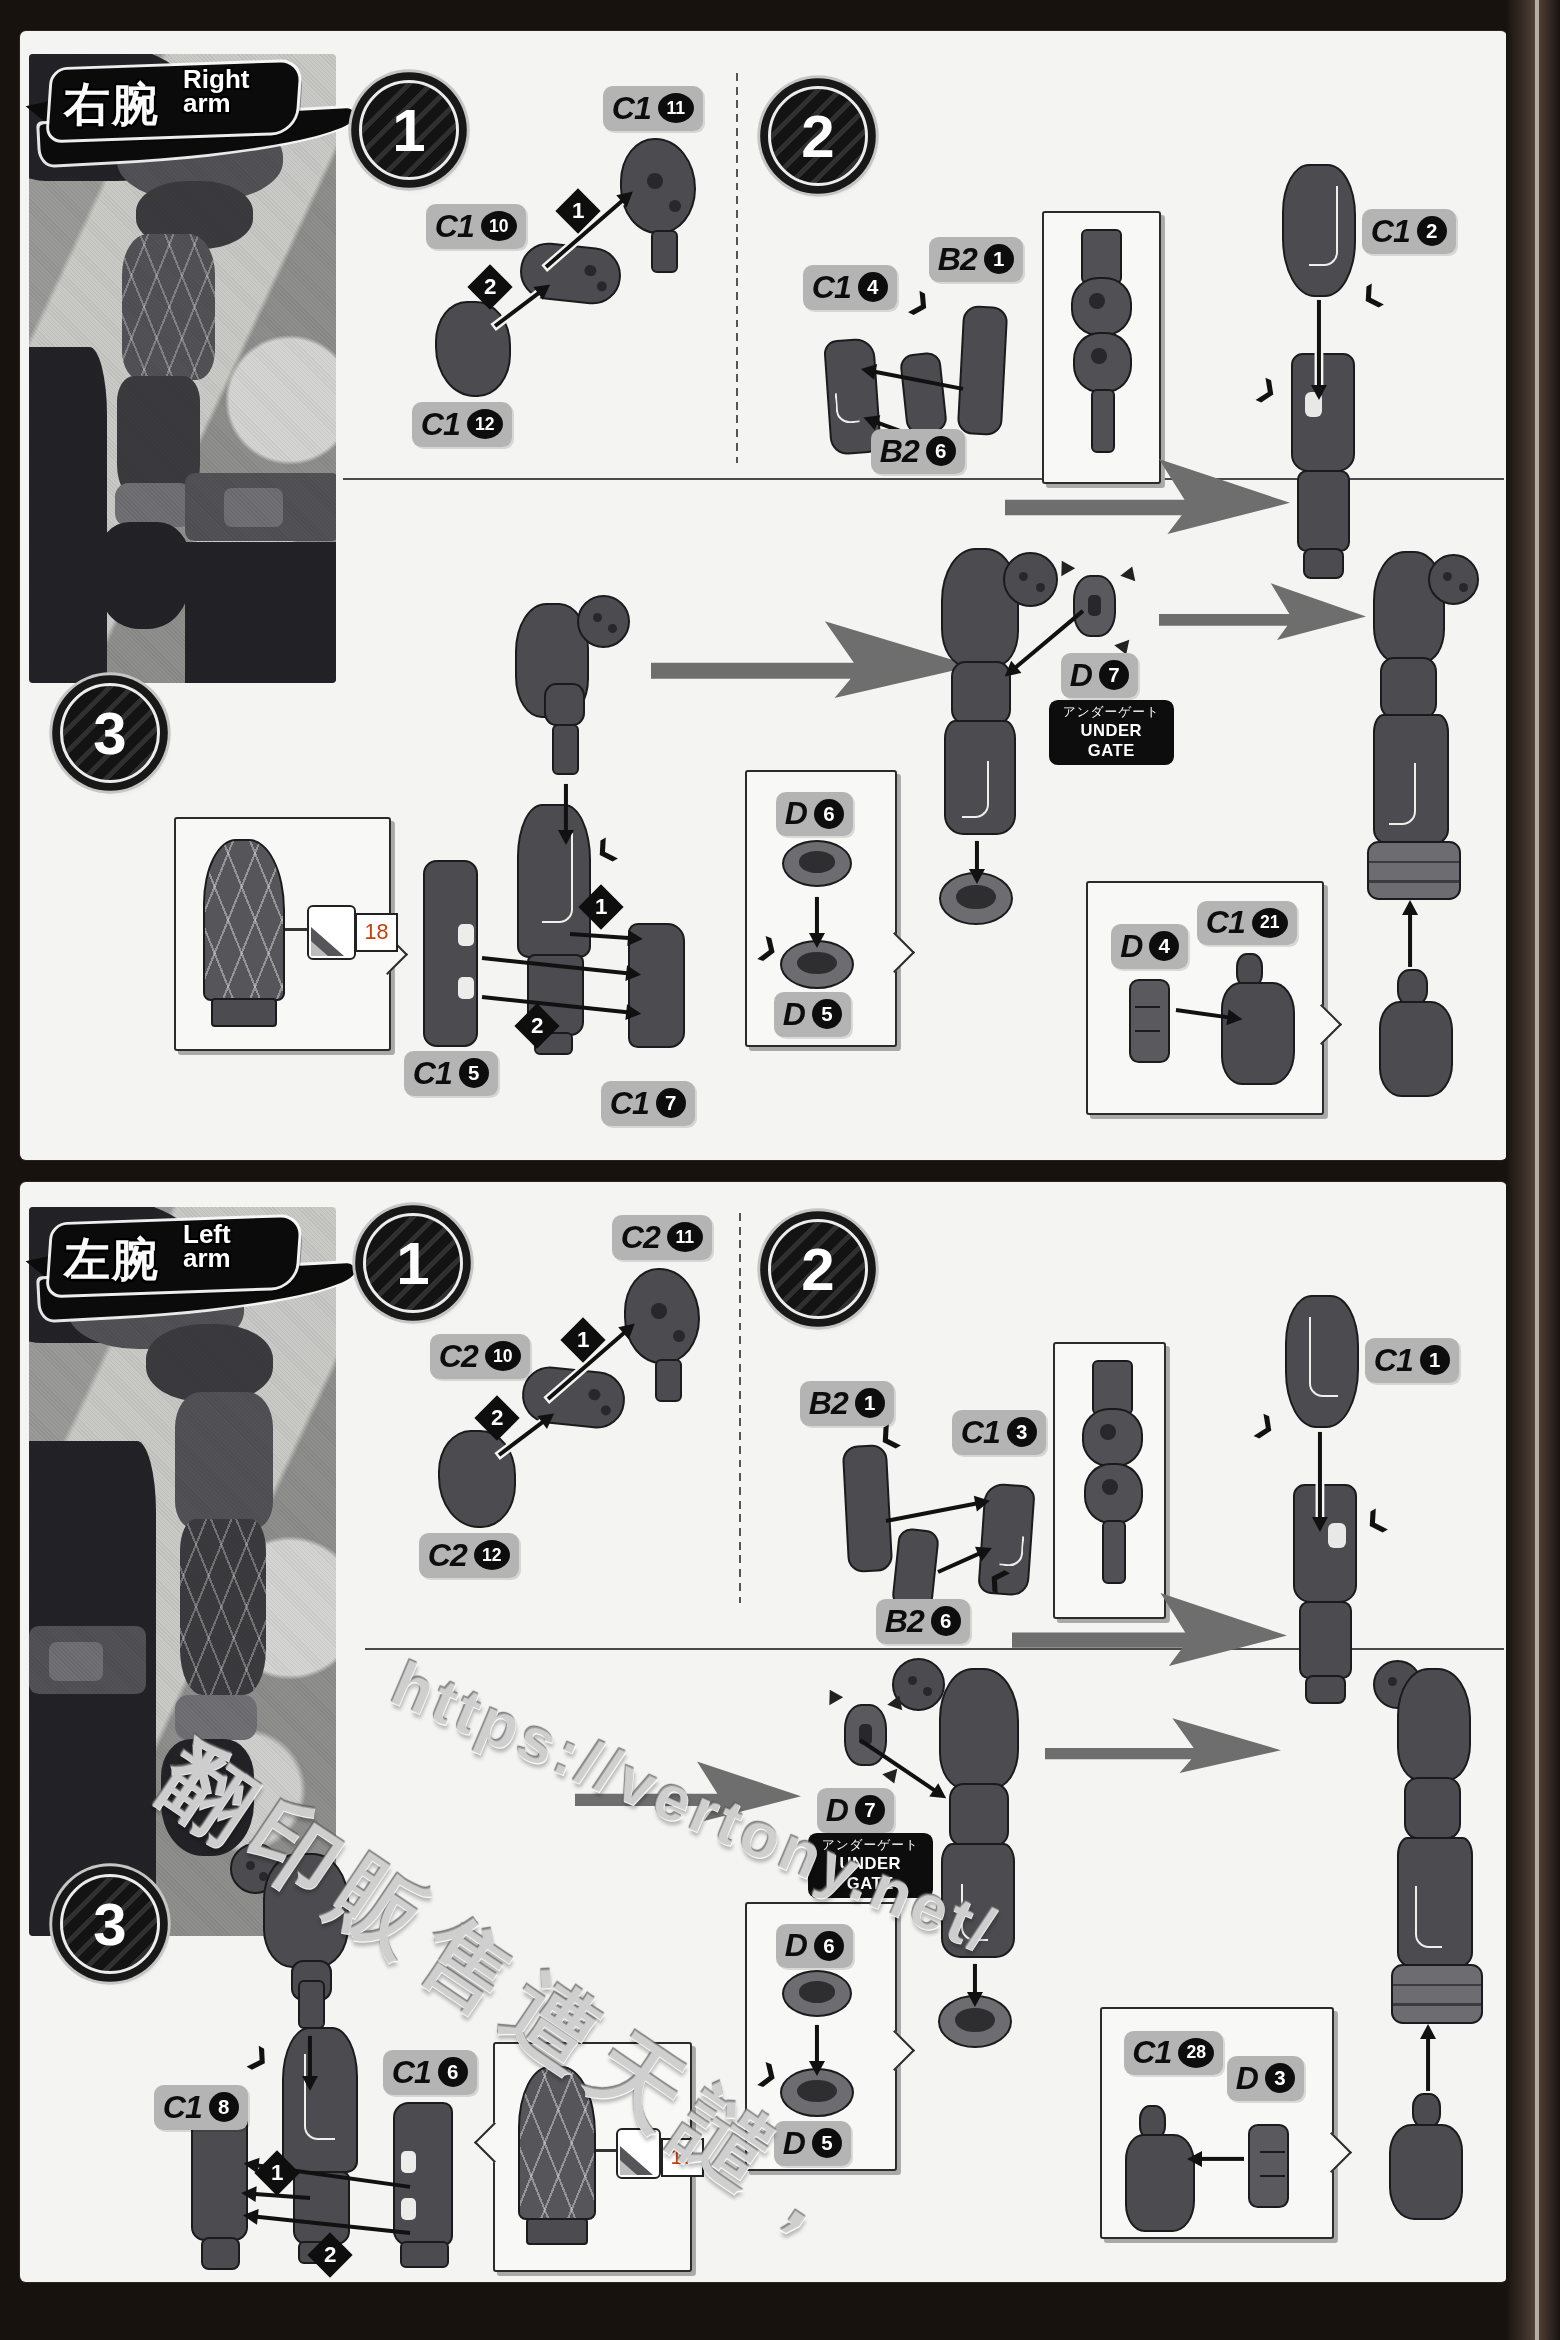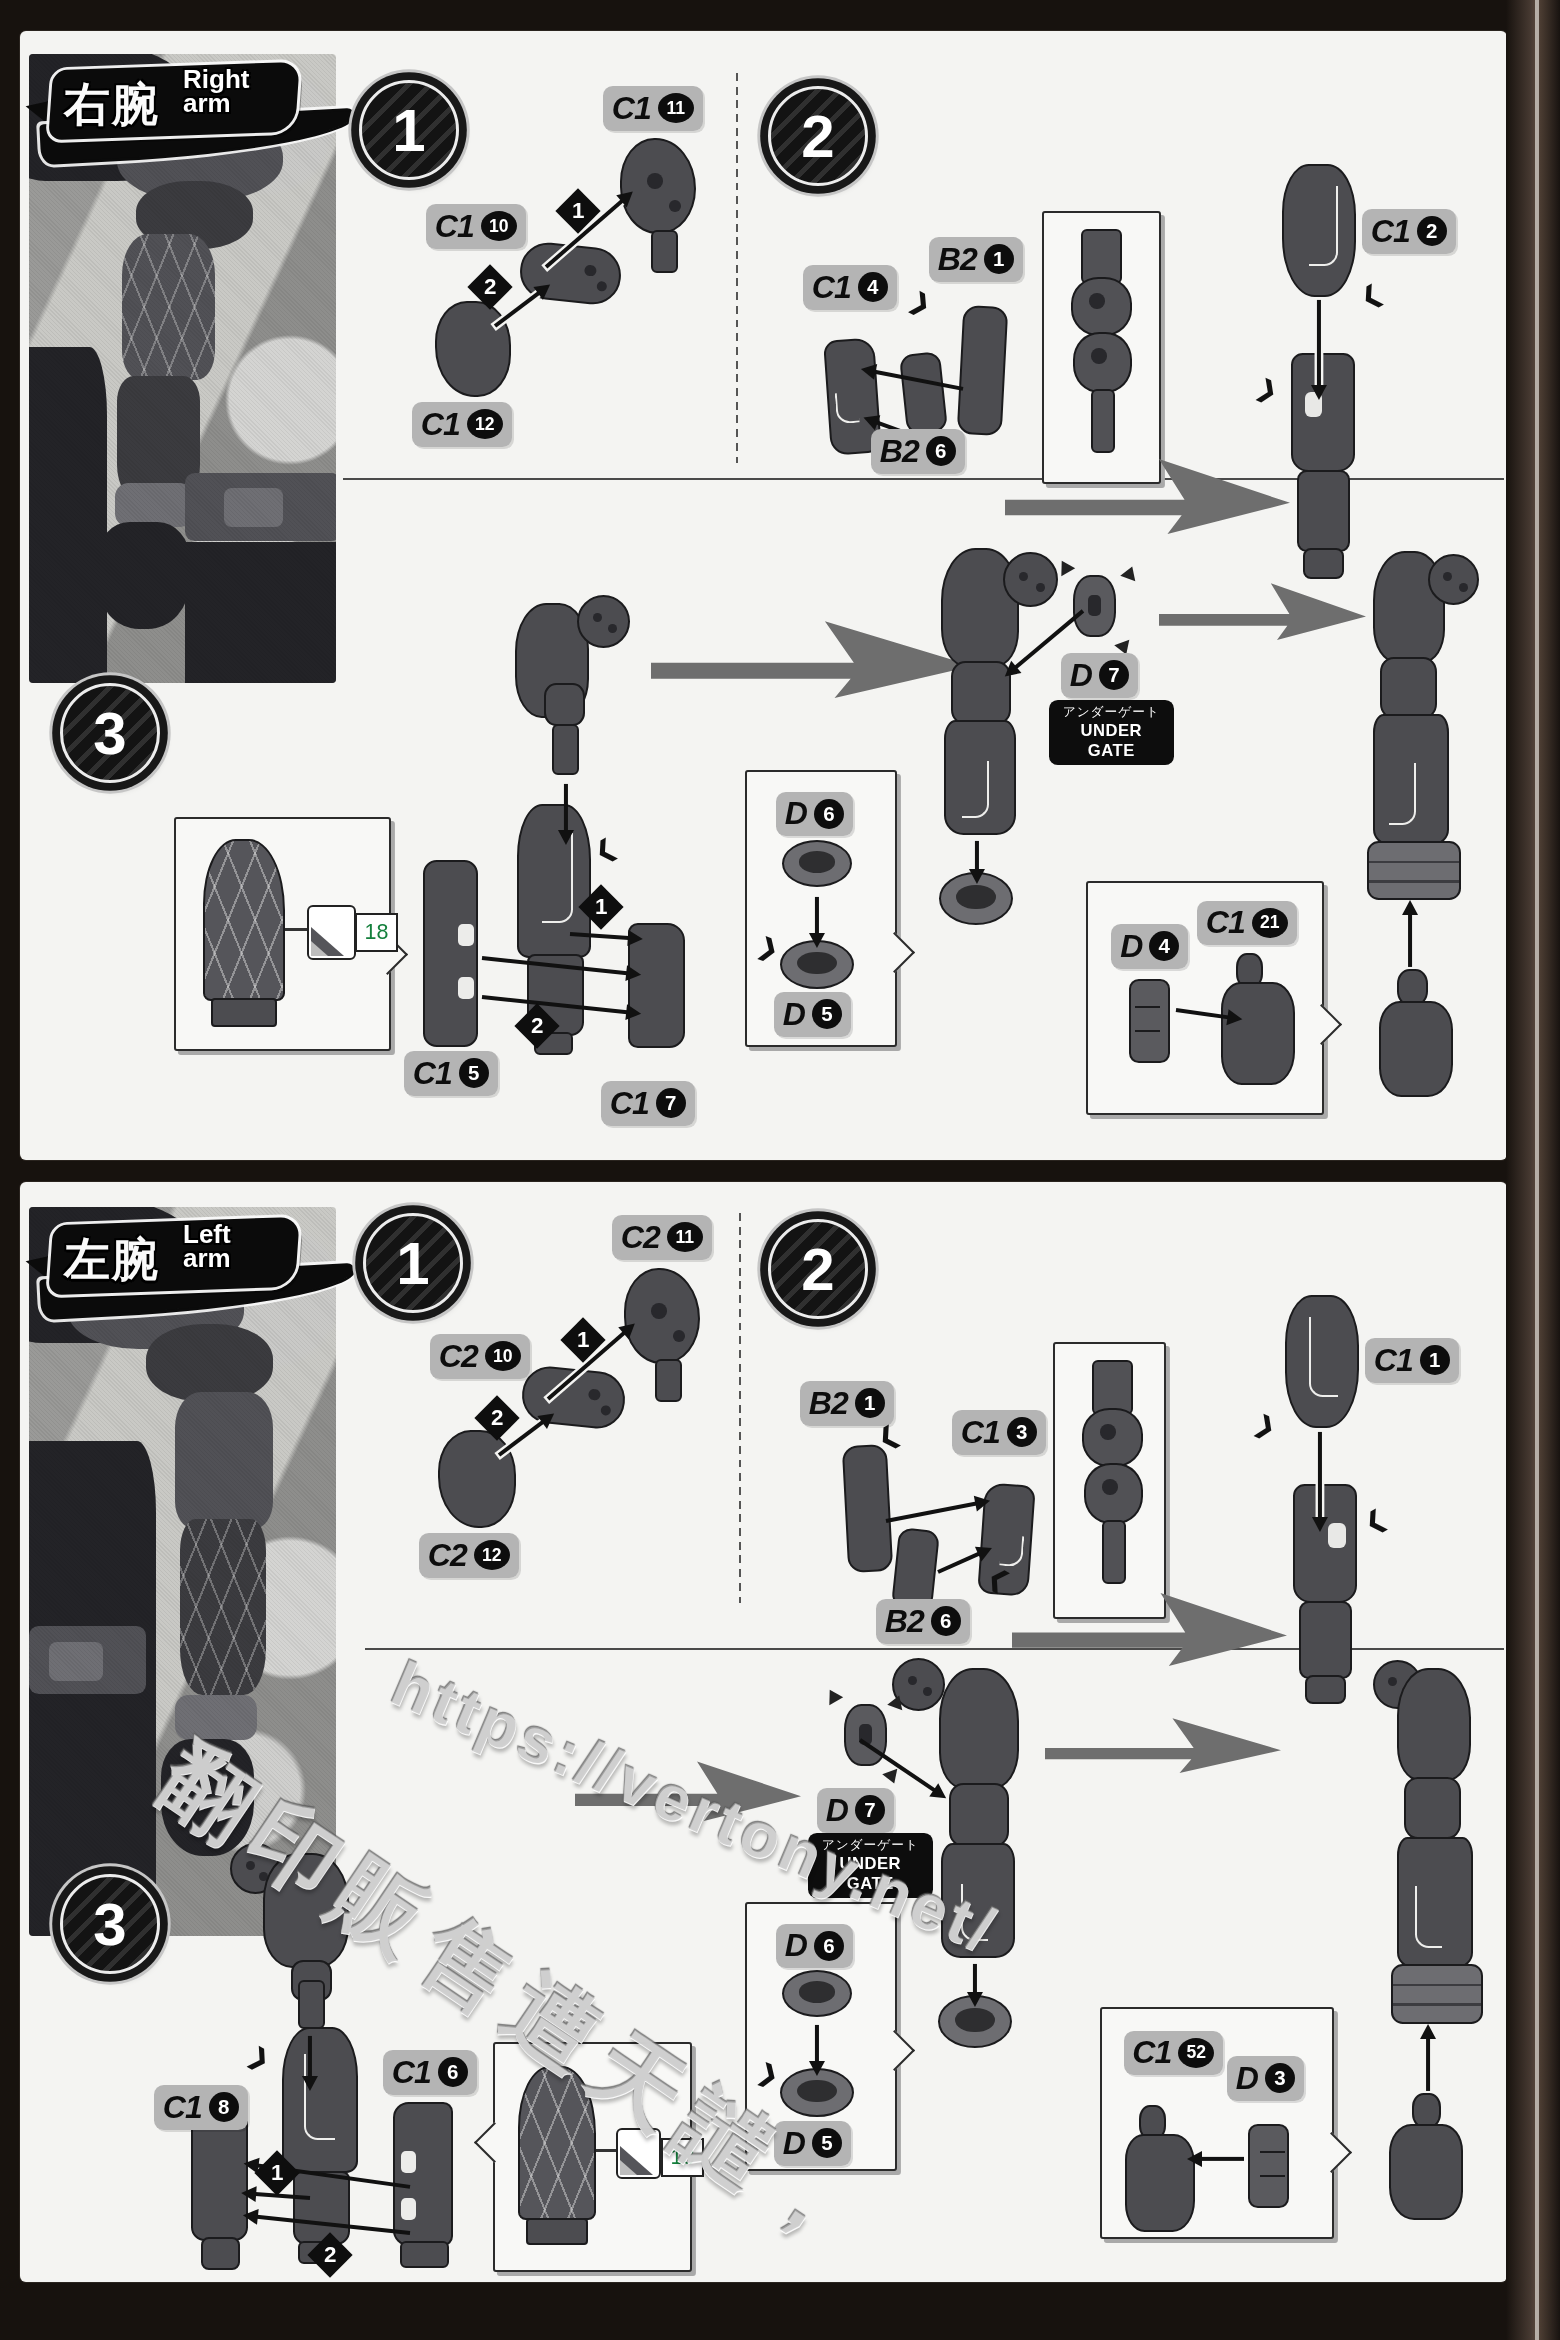--- a/index.html
+++ b/index.html
@@ -94,21 +94,21 @@
   .tail-l{position:absolute;width:27px;height:27px;background:#f8f8f6;border-bottom:2.9px solid #2b2b2b;
       border-left:2.9px solid #2b2b2b;transform:rotate(45deg);z-index:2;}
 
   .sticker{position:absolute;width:45px;height:51px;background:#fff;border:2.9px solid #222;
       border-radius:5.9px;z-index:4;overflow:hidden;}
   .sticker .fold1{position:absolute;left:2px;bottom:2px;width:0;height:0;
       border-bottom:29px solid #55555a;border-right:33px solid transparent;}
   .sticker .fold2{position:absolute;left:2px;bottom:2px;width:0;height:0;
       border-bottom:15.6px solid #bdbdbd;border-right:17.6px solid transparent;}
   .stnum{position:absolute;width:39px;height:35px;background:#fff;border:2px solid #222;z-index:4;
-      display:flex;align-items:center;justify-content:center;font-size:21.5px;color:#15803d;}
+      display:flex;align-items:center;justify-content:center;font-size:21.5px;color:#c2410c;}
 
   .ugate{position:absolute;background:#0d0d0d;color:#fff;border-radius:8.8px;padding:3.9px 7.8px;
       text-align:center;z-index:5;}
   .ugate .jp{font-size:12.7px;letter-spacing:1px;display:block;}
   .ugate .en{font-size:16.6px;font-weight:800;display:block;letter-spacing:0.5px;}
 
   .vdash{position:absolute;width:2px;background:repeating-linear-gradient(180deg,#555 0 7.8px,transparent 7.8px 13.7px);z-index:1;}
   .hline{position:absolute;height:2px;background:#4a4a4a;z-index:1;}
 
   
@@ -628,21 +628,21 @@
     <div style="position:absolute;left:0;top:17.6px;width:100%;height:2.9px;background:#3c3c40;"></div>
     <div style="position:absolute;left:0;top:37px;width:100%;height:2.9px;background:#3c3c40;"></div>
   </div>
   <div class="arr" style="left:1428px;top:2089px;width:53px;transform:rotate(-90deg);"></div>
   <div class="part" style="left:1412px;top:2093px;width:29px;height:35px;border-radius:40%;"></div>
   <div class="part" style="left:1389px;top:2124px;width:74px;height:96px;border-radius:30% 28% 30% 34%;"></div>
 
   <div class="cobox" style="left:1100px;top:2007px;width:230px;height:228px;">
     <div class="plabel" style="left:21.5px;top:21.5px;">
       <span class="code">C1</span>
-      <span class="disc two">52</span>
+      <span class="disc two">28</span>
     </div>
     <div class="plabel" style="left:125px;top:47px;">
       <span class="code">D</span>
       <span class="disc">3</span>
     </div>
     <div class="part" style="left:37px;top:96px;width:27px;height:35px;border-radius:40%;"></div>
     <div class="part" style="left:23.4px;top:125px;width:70px;height:98px;border-radius:26% 30% 32% 28%;"></div>
     <div class="arr" style="left:142px;top:148px;width:43px;transform:rotate(180deg);"></div>
     <div class="part md" style="left:146px;top:115px;width:41px;height:84px;border-radius:9.8px;">
       <div style="position:absolute;left:9.8px;top:25px;width:25px;height:2px;background:#1b1b1d;"></div>

